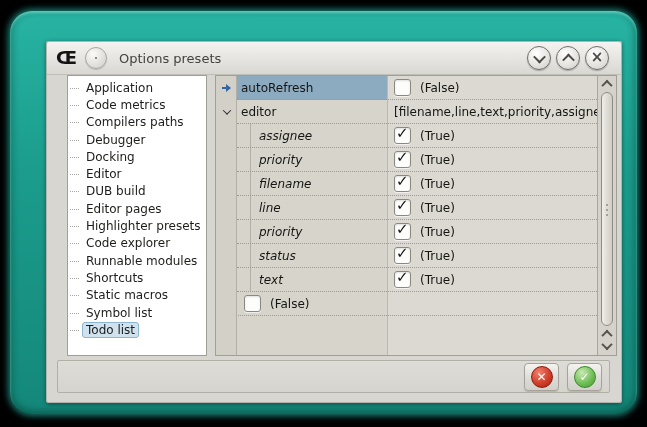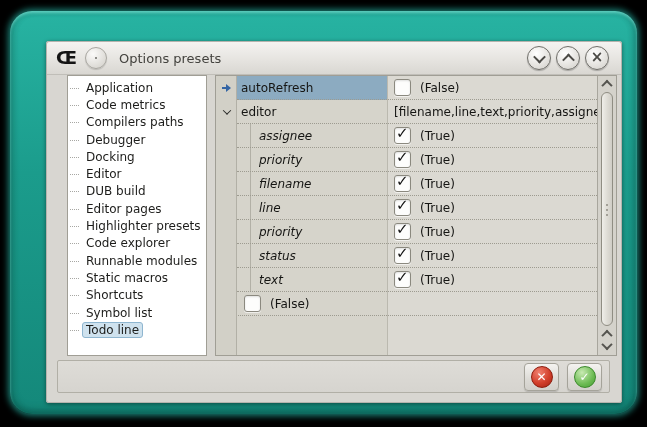--- a/index.html
+++ b/index.html
@@ -165,30 +165,30 @@
         <div class="sb-item">
           <span class="lbl">Highlighter presets</span>
         </div>
         <div class="sb-item">
           <span class="lbl">Code explorer</span>
         </div>
         <div class="sb-item">
           <span class="lbl">Runnable modules</span>
         </div>
         <div class="sb-item">
+          <span class="lbl">Shortcuts</span>
+        </div>
+        <div class="sb-item">
           <span class="lbl">Static macros</span>
         </div>
         <div class="sb-item">
-          <span class="lbl">Shortcuts</span>
-        </div>
-        <div class="sb-item">
           <span class="lbl">Symbol list</span>
         </div>
         <div class="sb-item sel">
-          <span class="lbl">Todo line</span>
+          <span class="lbl">Todo list</span>
         </div>
       </div>
 
     <div class="grid">
       <div class="col-gutter"></div>
       <div class="col-name"></div>
       <div class="col-value"></div>
       <div class="rows" id="grid-rows">
           <div class="prow">
             <div class="cell-g">

